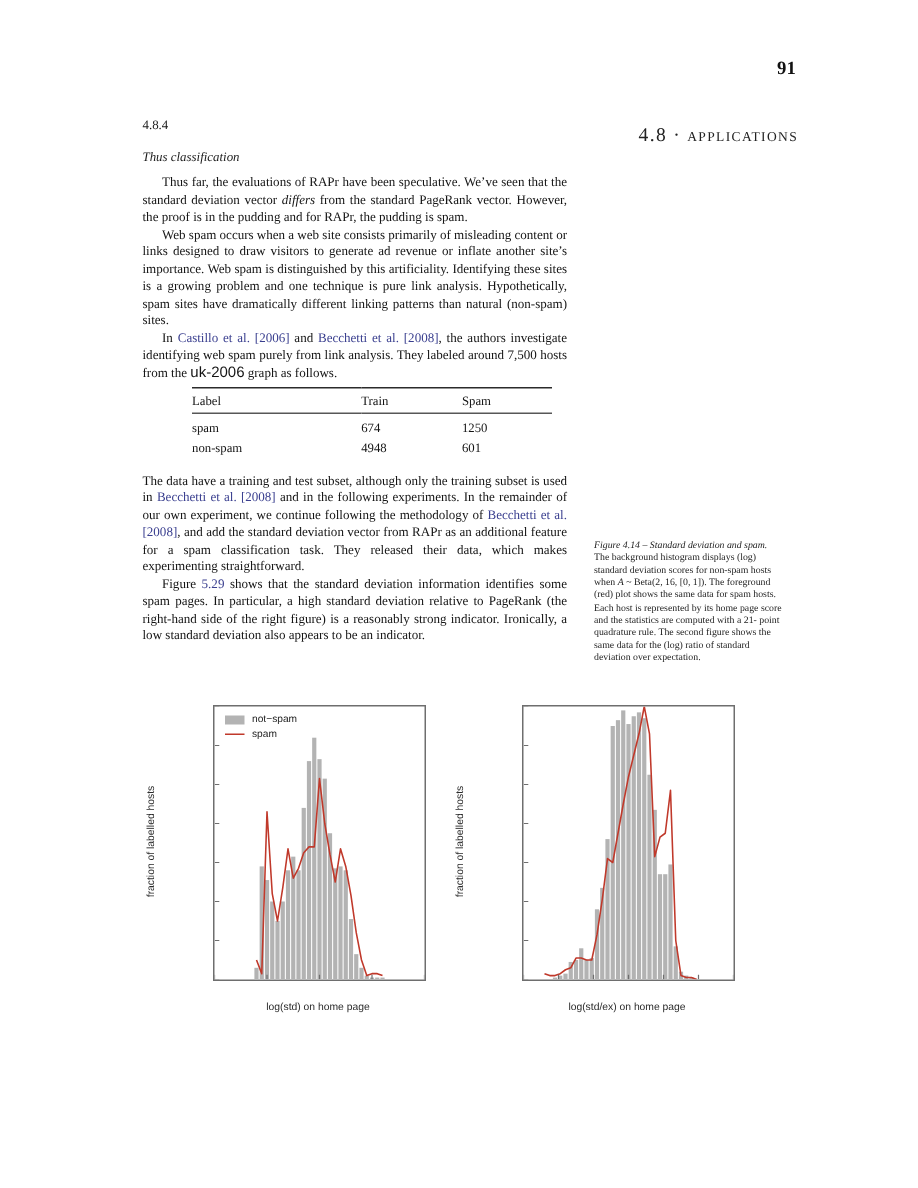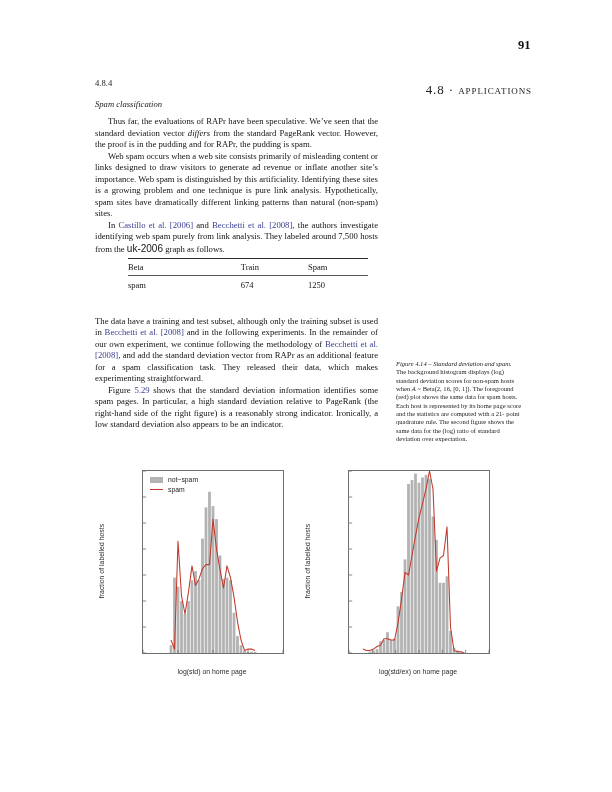--- a/index.html
+++ b/index.html
@@ -130,50 +130,55 @@
 
   <div class="runhead">
     <div class="runhead-title">4.8 · Applications</div>
     <div class="runhead-page">91</div>
   </div>
 
   <div class="col">
 
     <div class="subsec">
       <span class="num">4.8.4</span>
-      <span class="ttl">Spam classification</span>
+      <span class="ttl">Thus classification</span>
     </div>
 
     <p class="body"><span>Thus far, the evaluations of RAPr have been speculative. We’ve seen that the standard deviation vector </span><em>differs</em><span> from the standard PageRank vector. However, the proof is in the pudding and for RAPr, the pudding is spam.</span></p>
 
     <p class="body">Web spam occurs when a web site consists primarily of misleading content or links designed to draw visitors to generate ad revenue or inflate another site’s importance. Web spam is distinguished by this artificiality. Identifying these sites is a growing problem and one technique is pure link analysis. Hypothetically, spam sites have dramatically different linking patterns than natural (non-spam) sites.</p>
 
     <p class="body"><span>In </span><span class="cite">Castillo et al. [2006]</span><span> and </span><span class="cite">Becchetti et al. [2008]</span><span>, the authors investigate identifying web spam purely from link analysis. They labeled around 7,500 hosts from the </span><span class="sf">uk-2006</span><span> graph as follows.</span></p>
 
     <div style="height:60px"></div>
 
     <p class="body noindent"><span>The data have a training and test subset, although only the training subset is used in </span><span class="cite">Becchetti et al. [2008]</span><span> and in the following experiments. In the remainder of our own experiment, we continue following the methodology of </span><span class="cite">Becchetti et al. [2008]</span><span>, and add the standard deviation vector from RAPr as an additional feature for a spam classification task. They released their data, which makes experimenting straightforward.</span></p>
 
     <p class="body"><span>Figure </span><span class="cite">5.29</span><span> shows that the standard deviation information identifies some spam pages. In particular, a high standard deviation relative to PageRank (the right-hand side of the right figure) is a reasonably strong indicator. Ironically, a low standard deviation also appears to be an indicator.</span></p>
   </div>
 
   <div class="tbl-wrap">
     <table class="data">
       <thead>
         <tr class="rule-top rule-mid">
-          <th class="c-label rule-top">Beta</th>
+          <th class="c-label rule-top">Label</th>
           <th class="c-train rule-top">Train</th>
           <th class="c-test rule-top">Spam</th>
         </tr>
       </thead>
       <tbody>
         <tr>
           <td class="rule-mid" style="padding-top:4px">spam</td>
           <td class="rule-mid" style="padding-top:4px">674</td>
           <td class="rule-mid" style="padding-top:4px">1250</td>
+        </tr>
+        <tr>
+          <td>non-spam</td>
+          <td>4948</td>
+          <td>601</td>
         </tr>
       </tbody>
     </table>
   </div>
 
   <div class="margincap">
     <span class="capnum">Figure 4.14</span><span class="capttl"> – </span><span class="capttl">Standard deviation and spam.</span>
     <span>The background histogram displays (log)</span>
     <span>standard deviation scores for non-spam</span>
     <span>hosts when </span><span class="mathi">A</span><span> ~ Beta(2, 16, [0, 1]).</span>

